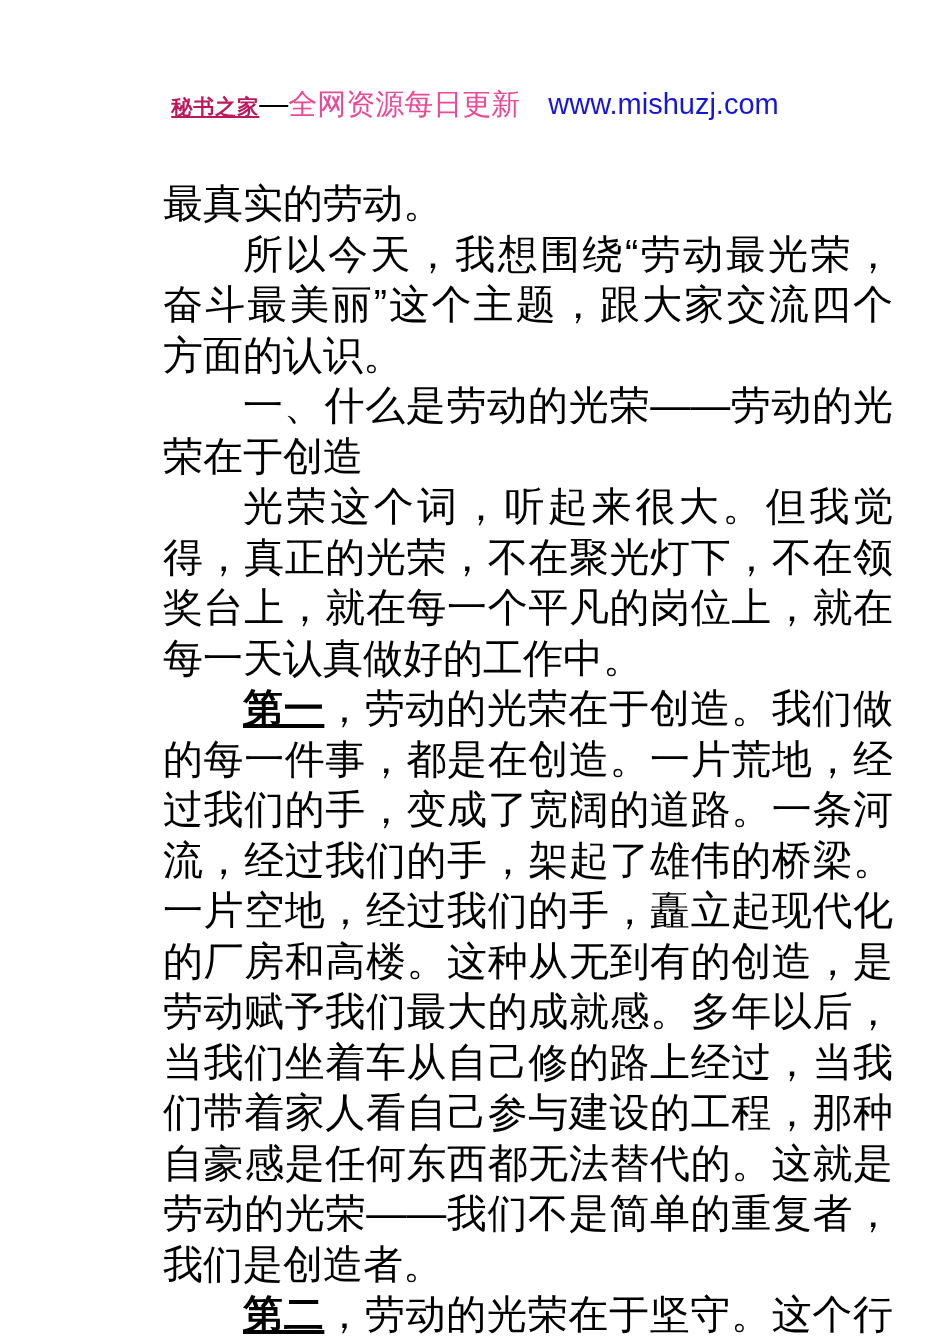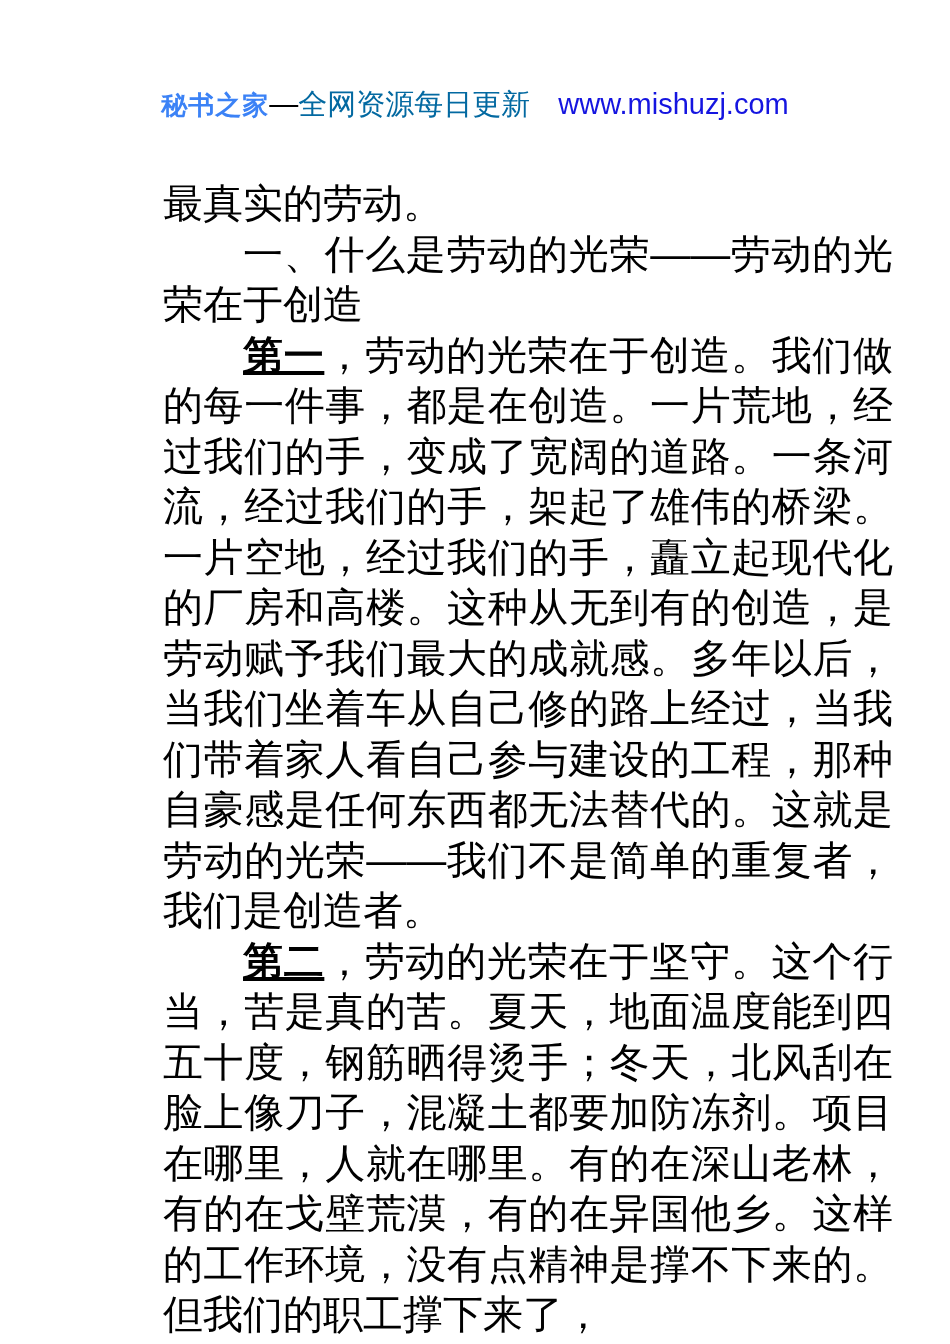--- a/index.html
+++ b/index.html
@@ -20,31 +20,32 @@
     top: 84px;
     left: 0;
     width: 950px;
     text-align: center;
     font-size: 29px;
     line-height: 40px;
     color: #000000;
     white-space: nowrap;
   }
   .site-name {
-    color: #3b82f6;
+    color: #be185d;
     font-weight: 700;
-    font-size: 26px;
+    font-size: 21px;
     letter-spacing: 1px;
+    text-decoration: underline;
   }
   .header-dash {
     color: #000000;
     font-weight: 400;
   }
   .header-tagline {
-    color: #0369a1;
+    color: #ec4899;
     font-weight: 400;
   }
   .site-url {
     color: #1515e0;
     margin-left: 28px;
     cursor: pointer;
   }
   .doc-body {
     position: absolute;
     top: 178px;
@@ -72,18 +73,20 @@
 <body>
 
 <div class="page">
 
   <div class="page-header">
     <span class="site-name">秘书之家</span><span class="header-dash">—</span><span class="header-tagline">全网资源每日更新</span><span class="site-url">www.mishuzj.com</span>
   </div>
 
   <div class="doc-body">
     <p><span>最真实的劳动。</span></p>
+    <p class="indent"><span>所以今天，我想围绕“劳动最光荣，奋斗最美丽”这个主题，跟大家交流四个方面的认识。</span></p>
     <p class="indent"><span>一、什么是劳动的光荣——劳动的光荣在于创造</span></p>
+    <p class="indent"><span>光荣这个词，听起来很大。但我觉得，真正的光荣，不在聚光灯下，不在领奖台上，就在每一个平凡的岗位上，就在每一天认真做好的工作中。</span></p>
     <p class="indent"><span class="para-lead">第一</span><span>，劳动的光荣在于创造。我们做的每一件事，都是在创造。一片荒地，经过我们的手，变成了宽阔的道路。一条河流，经过我们的手，架起了雄伟的桥梁。一片空地，经过我们的手，矗立起现代化的厂房和高楼。这种从无到有的创造，是劳动赋予我们最大的成就感。多年以后，当我们坐着车从自己修的路上经过，当我们带着家人看自己参与建设的工程，那种自豪感是任何东西都无法替代的。这就是劳动的光荣——我们不是简单的重复者，我们是创造者。</span></p>
     <p class="indent"><span class="para-lead">第二</span><span>，劳动的光荣在于坚守。这个行当，苦是真的苦。夏天，地面温度能到四五十度，钢筋晒得烫手；冬天，北风刮在脸上像刀子，混凝土都要加防冻剂。项目在哪里，人就在哪里。有的在深山老林，有的在戈壁荒漠，有的在异国他乡。这样的工作环境，没有点精神是撑不下来的。但我们的职工撑下来了，</span></p>
   </div>
 
 </div>
 
 </body></html>

